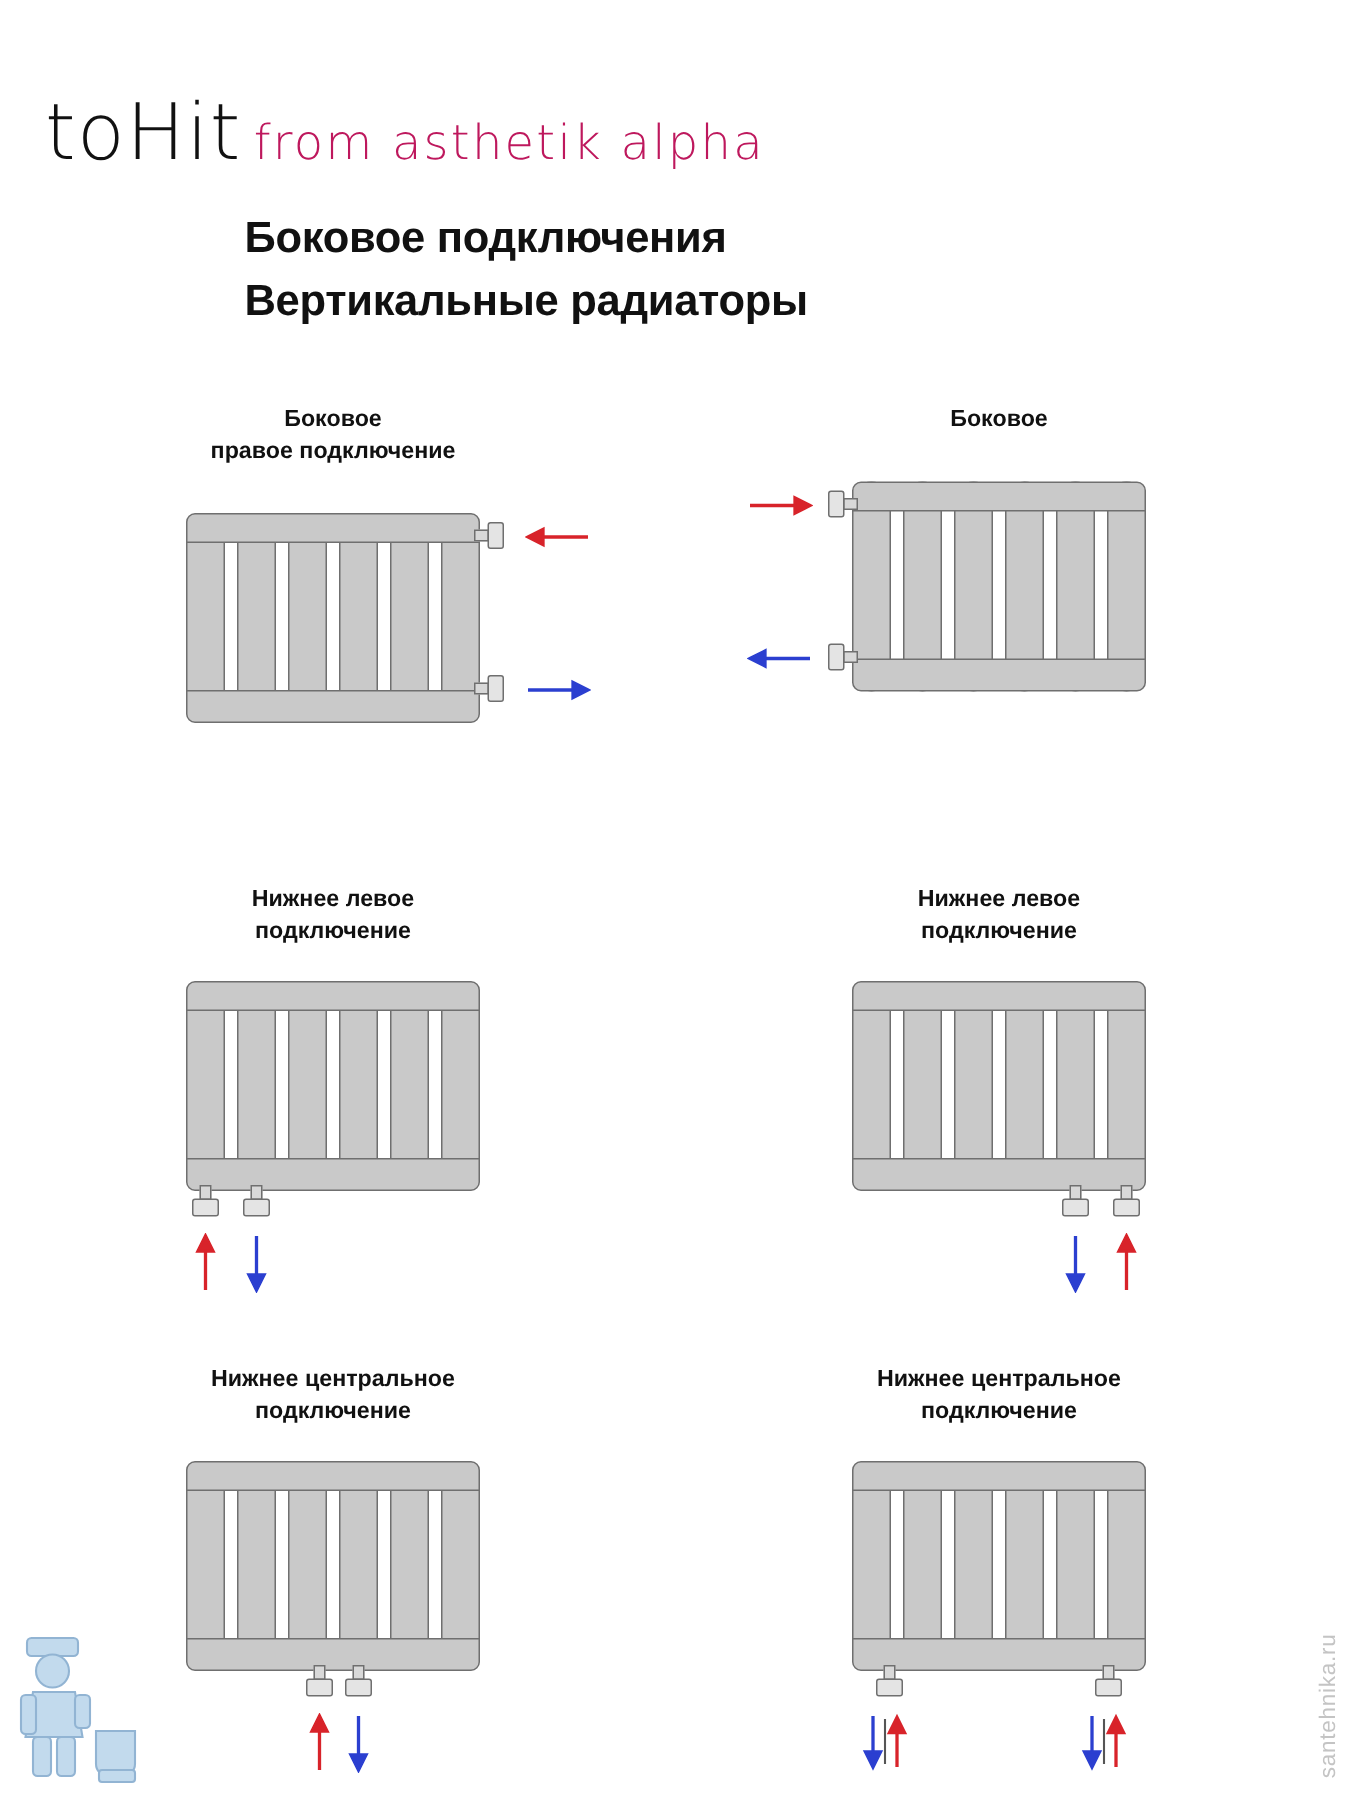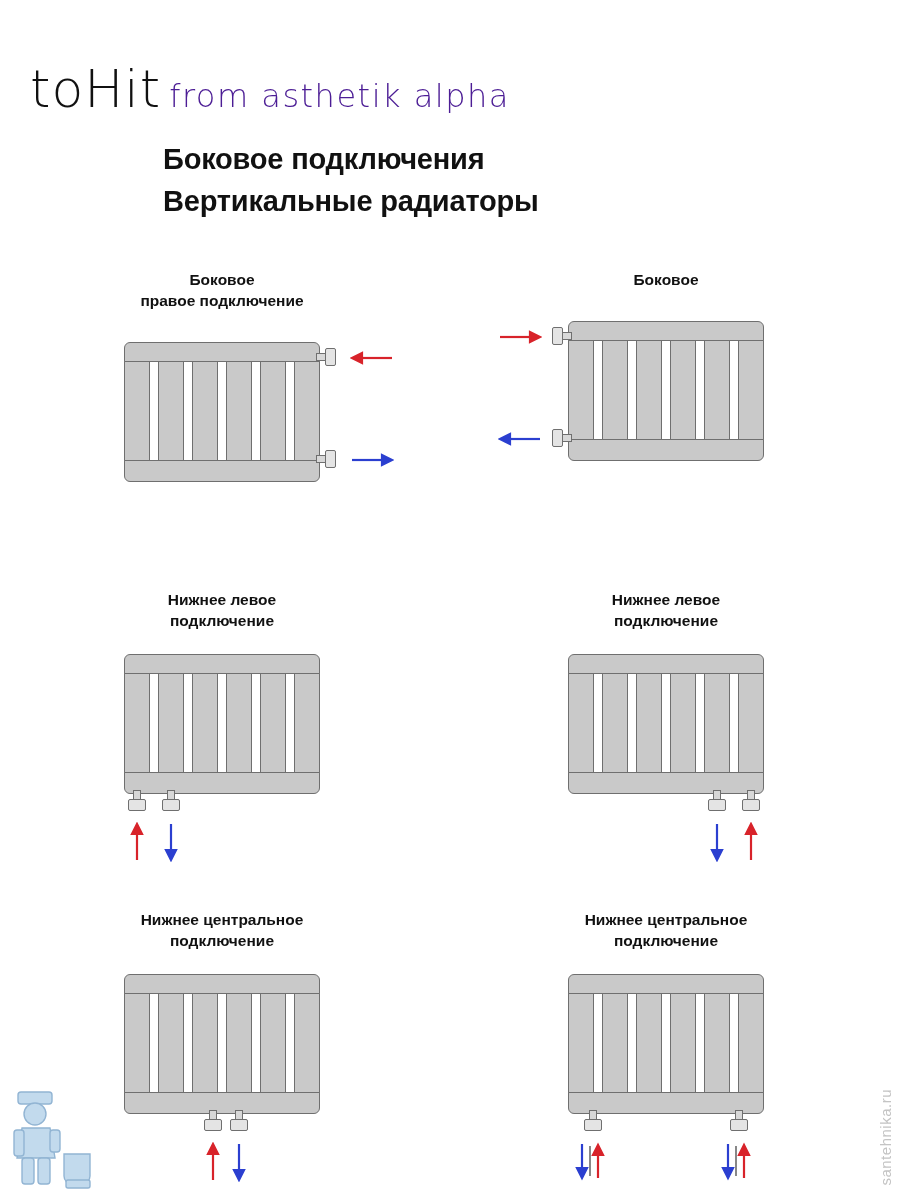--- a/index.html
+++ b/index.html
@@ -33,21 +33,21 @@
     font-weight: 300;
     letter-spacing: 1px;
     color: #111111;
     line-height: 1;
   }
   .brand-tagline {
     font-family: "DejaVu Sans", sans-serif;
     font-size: 32px;
     font-weight: 300;
     letter-spacing: 1.5px;
-    color: #4c1d95;
+    color: #be185d;
     line-height: 1;
   }
 
   
   .page-title {
     position: absolute;
     left: 163px;
     top: 138px;
     font-size: 29px;
     font-weight: bold;

